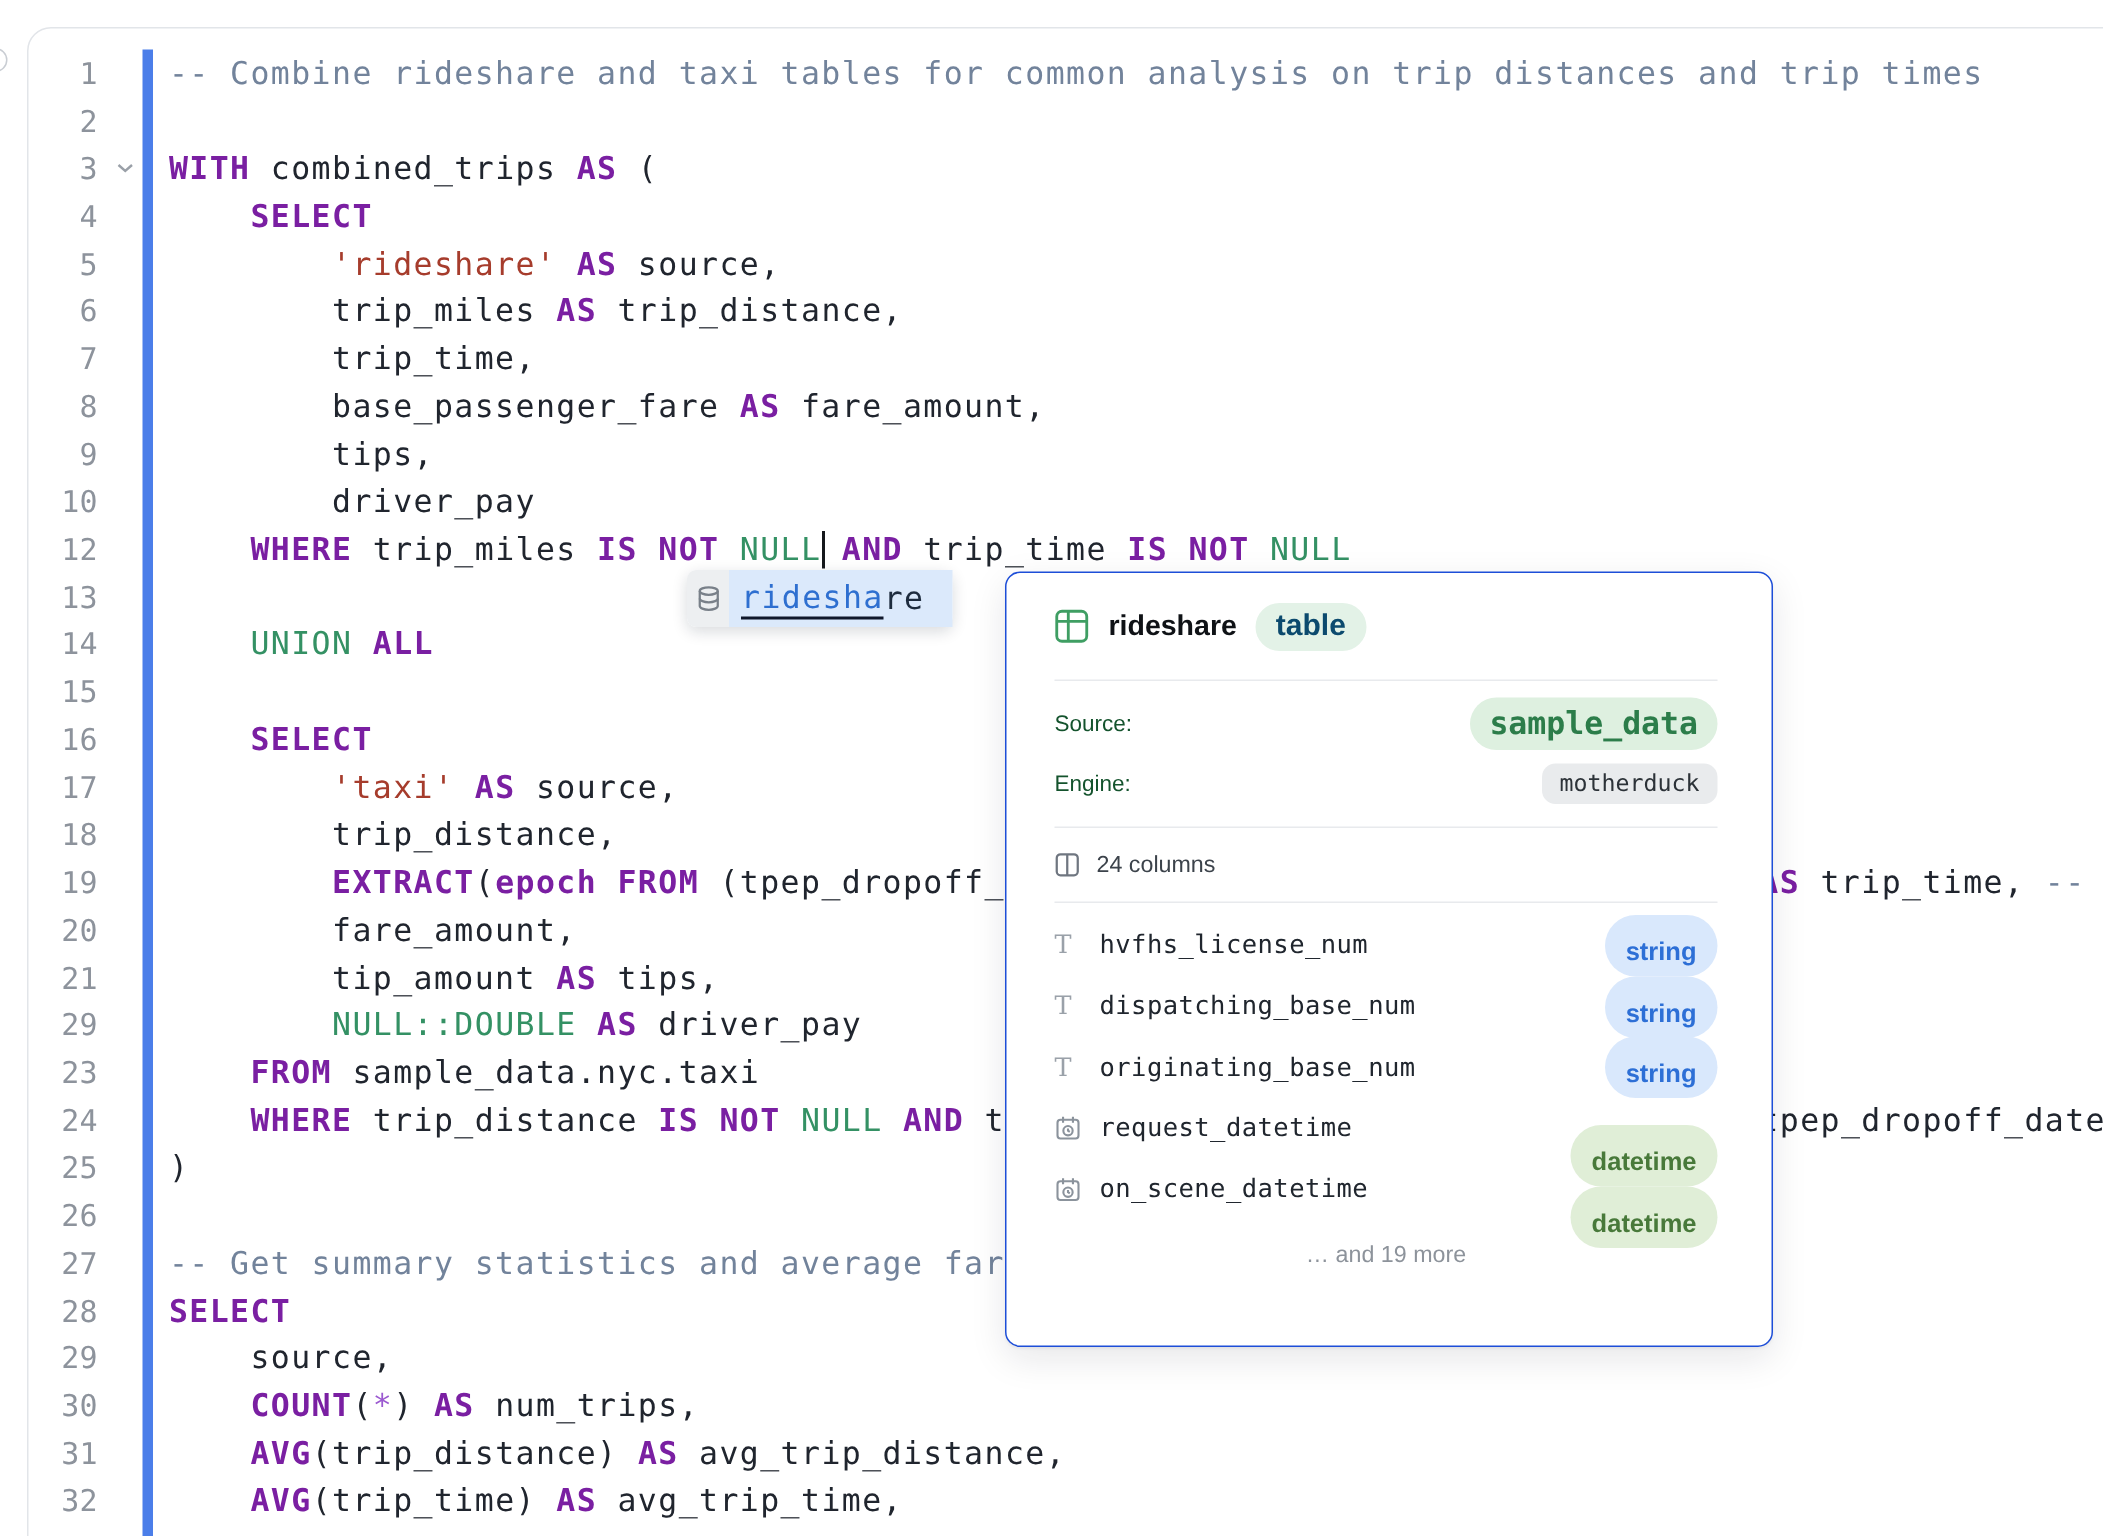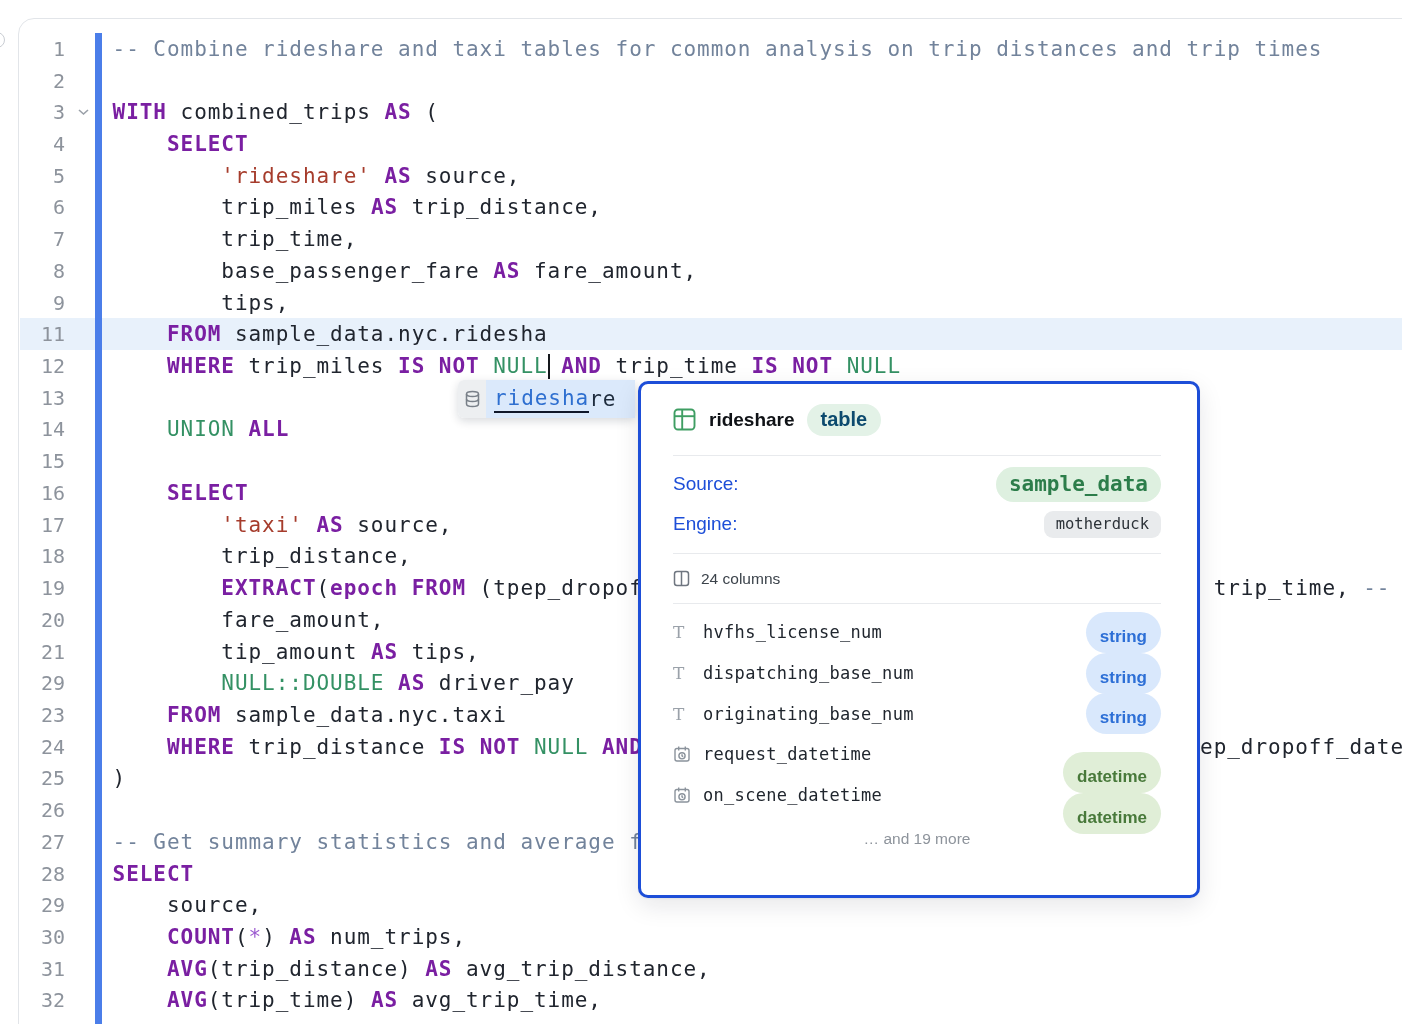--- a/index.html
+++ b/index.html
@@ -37,32 +37,32 @@
                   border-radius:6px; box-shadow:0 3px 10px rgba(15,23,42,.16); z-index:5; }
   .ac-icon-cell { width:28px; background:#edeff1; border-radius:6px 0 0 6px;
                   display:flex; align-items:center; justify-content:center; }
   .ac-item { width:149px; background:#dbe9fb; display:flex; align-items:center;
              padding-left:8px; font-family:"DejaVu Sans Mono", monospace;
              font-size:21px; letter-spacing:0.95px; }
   .ac-match { color:#2e6fd0; border-bottom:2px solid #0f172a; padding-bottom:1px; }
   .ac-rest { color:#1e2c3e; }
 
   
-  .card { position:absolute; left:638px; top:381px; width:562px; height:517px;
-          background:#ffffff; border:3px solid #1d4ed8; border-radius:10px;
+  .card { position:absolute; left:670px; top:381px; width:512px; height:517px;
+          background:#ffffff; border:1px solid #1d4ed8; border-radius:10px;
           box-shadow:0 8px 24px rgba(16,24,40,.10), 0 1px 2px rgba(16,24,40,.05);
           padding:0 36px 0 32px; z-index:6; }
   .card-header { height:71px; display:flex; align-items:center; }
   .card-title { font-size:19px; font-weight:bold; color:#0f1216; margin-left:13px; }
   .badge-table { margin-left:12px; background:#e3f2e7; color:#0c4a6e; font-weight:bold;
                  font-size:20px; padding:4px 14px 5px; border-radius:999px;text-align:center; }
   .divider { height:1px; background:#e8eaed; }
   .prop-row { height:40px; display:flex; align-items:center; justify-content:space-between; }
   .prop-rows { padding:8px 0 9px; }
-  .prop-label { font-size:19px; color:#1d4ed8; }
+  .prop-label { font-size:15px; color:#14532d; }
   .pill-green { font-family:"DejaVu Sans Mono", monospace; font-weight:bold; font-size:21px;
                 color:#2c7d4a; background:#def0e0; padding:5px 13px 6px; border-radius:999px; }
   .pill-gray  { font-family:"DejaVu Sans Mono", monospace; font-size:15.5px; color:#2c3238;
                 background:#e9ebed; padding:4px 12px 5px; border-radius:9px; }
   .summary-row { height:49px; display:flex; align-items:center; gap:11px;
                  font-size:15.5px; color:#3c434b;text-align:center; }
   .col-rows { padding:8px 0 0; }
   .col-row { height:40.7px; display:flex; align-items:center; }
   .col-icon { width:30px; display:flex; align-items:center; }
   .t-glyph { font-family:"DejaVu Serif", serif; font-size:17px; color:#9aa1a9; }
@@ -131,26 +131,26 @@
     <span class="fold-slot"></span>
     <span class="code-text"><span class="tok-def">        base_passenger_fare </span><span class="tok-kw">AS</span><span class="tok-def"> fare_amount,</span></span>
   </div>
 
   <div class="code-line">
     <span class="ln">9</span>
     <span class="fold-slot"></span>
     <span class="code-text"><span class="tok-def">        tips,</span></span>
   </div>
 
-
-  <div class="code-line active">
-    <span class="ln">11</span>
-    <span class="fold-slot"></span>
-    <span class="code-text"><span class="tok-def">    </span><span class="tok-kw">FROM</span><span class="tok-def"> sample_data.nyc.ridesha</span></span>
-  </div>
+  <div class="code-line">
+    <span class="ln">10</span>
+    <span class="fold-slot"></span>
+    <span class="code-text"><span class="tok-def">        driver_pay</span></span>
+  </div>
+
 
   <div class="code-line">
     <span class="ln">12</span>
     <span class="fold-slot"></span>
     <span class="code-text"><span class="tok-def">    </span><span class="tok-kw">WHERE</span><span class="tok-def"> trip_miles </span><span class="tok-kw">IS</span><span class="tok-def"> </span><span class="tok-kw">NOT</span><span class="tok-def"> </span><span class="tok-grn">NULL</span><span class="tok-def"> </span><span class="tok-kw">AND</span><span class="tok-def"> trip_time </span><span class="tok-kw">IS</span><span class="tok-def"> </span><span class="tok-kw">NOT</span><span class="tok-def"> </span><span class="tok-grn">NULL</span></span>
   </div>
 
   <div class="code-line">
     <span class="ln">13</span>
     <span class="fold-slot"></span>

